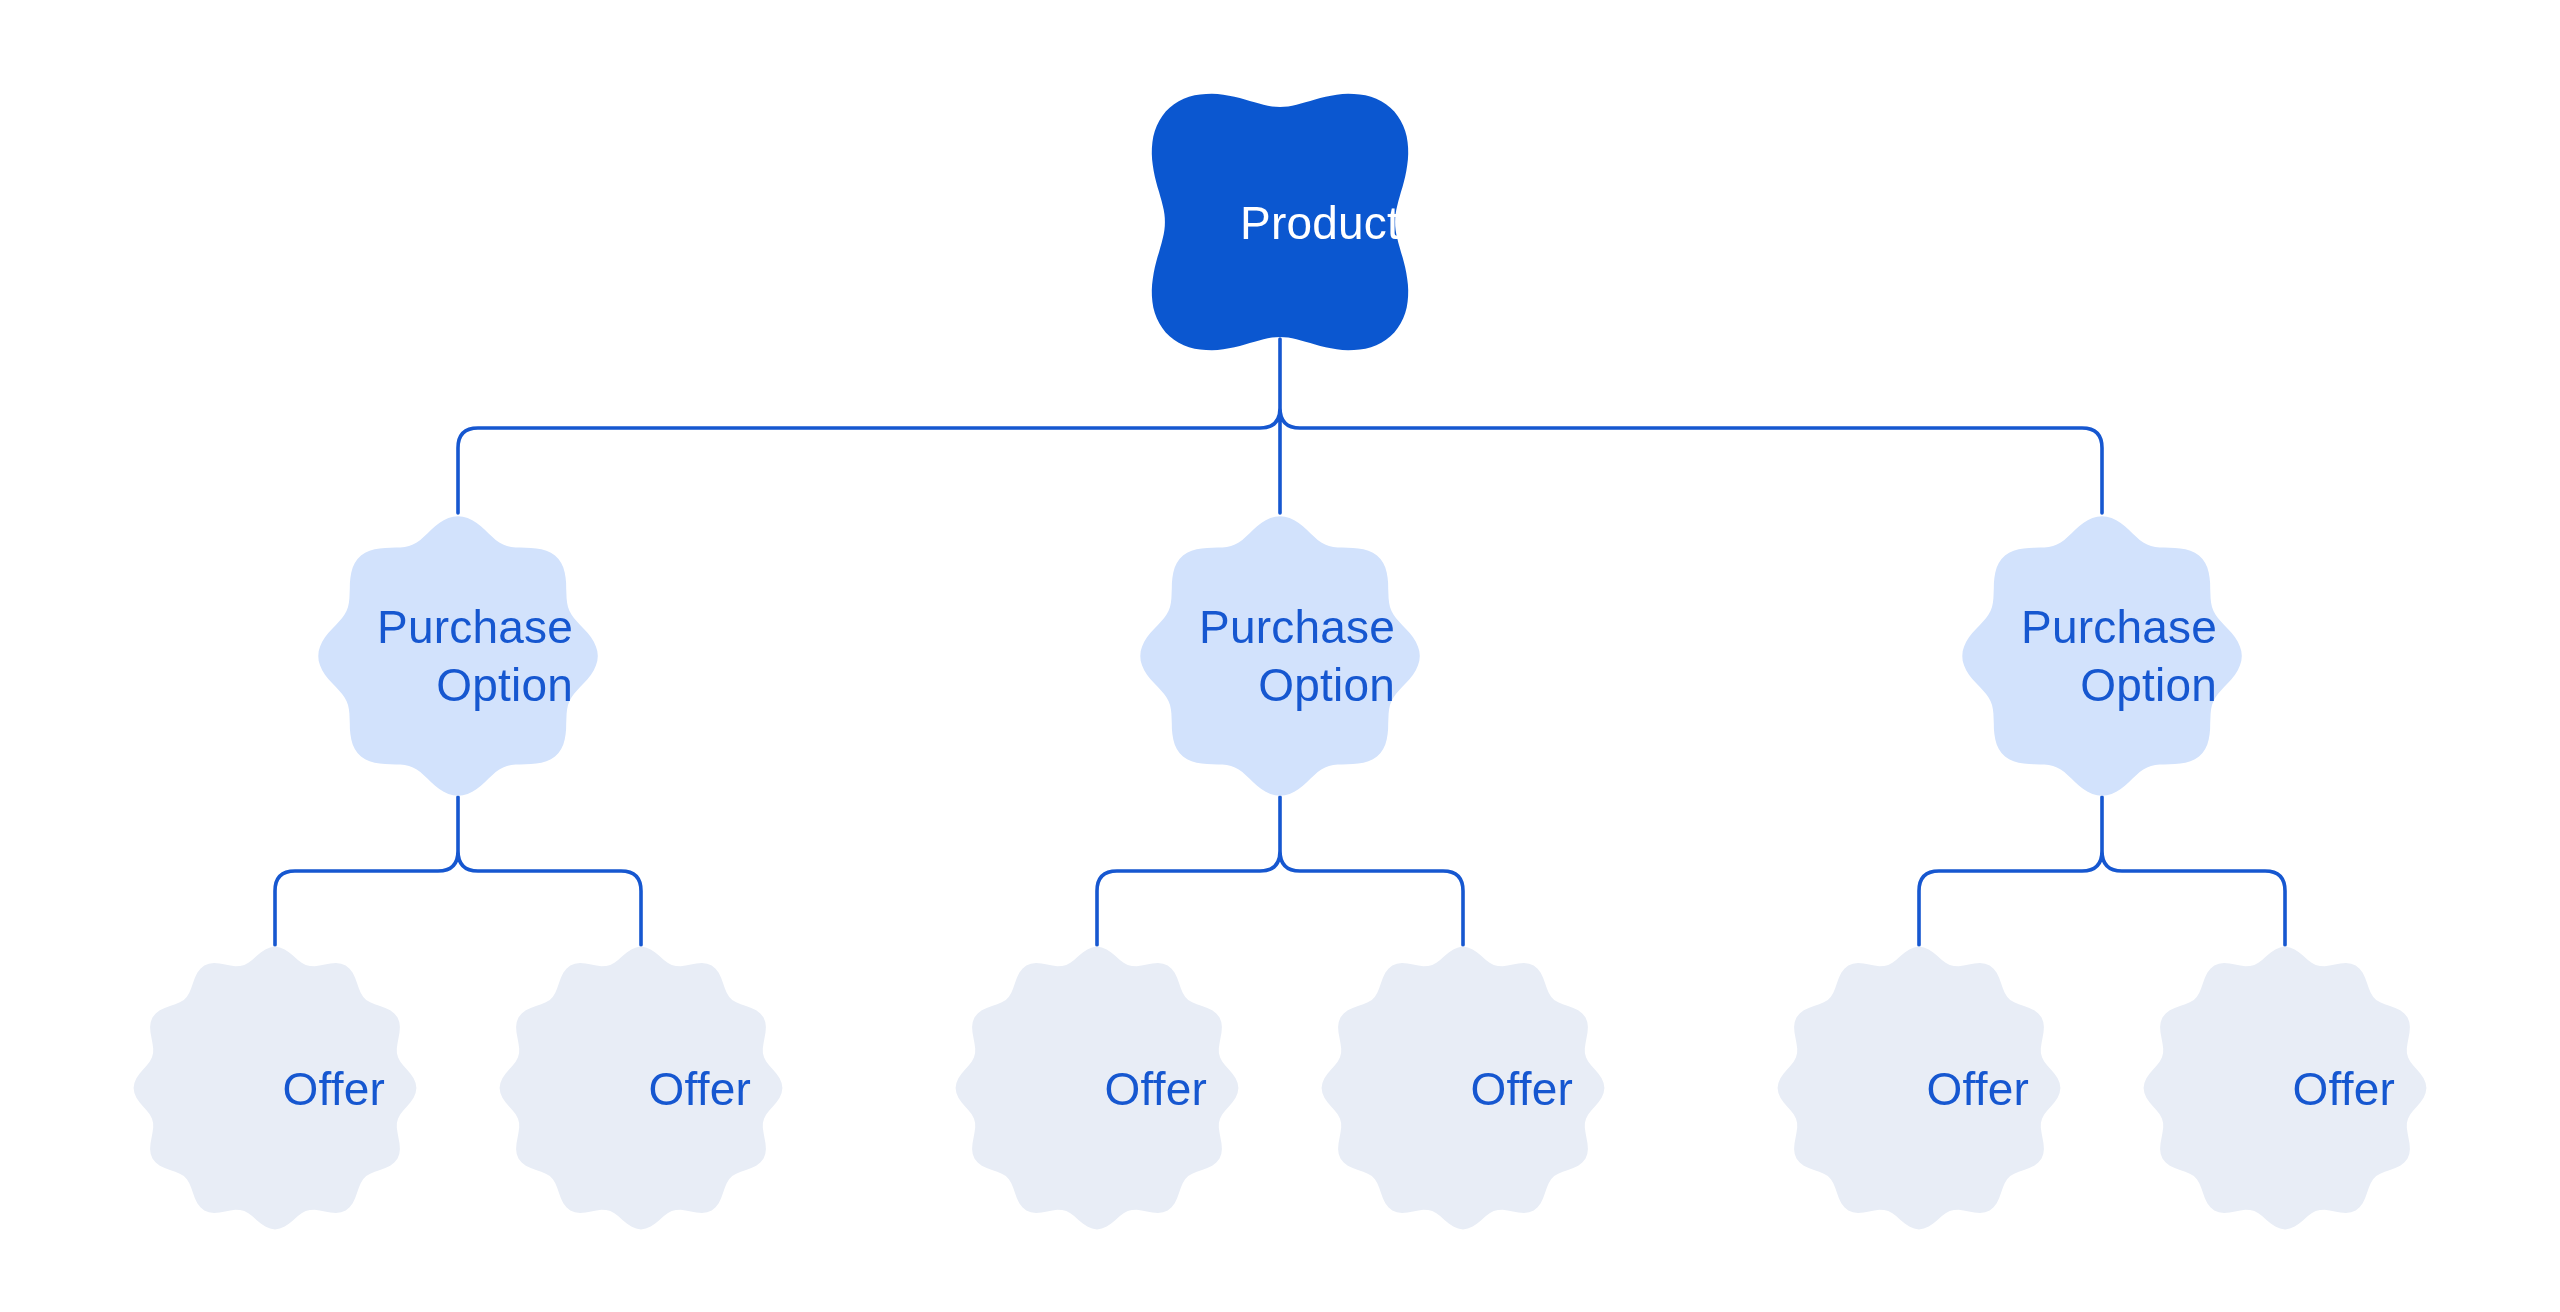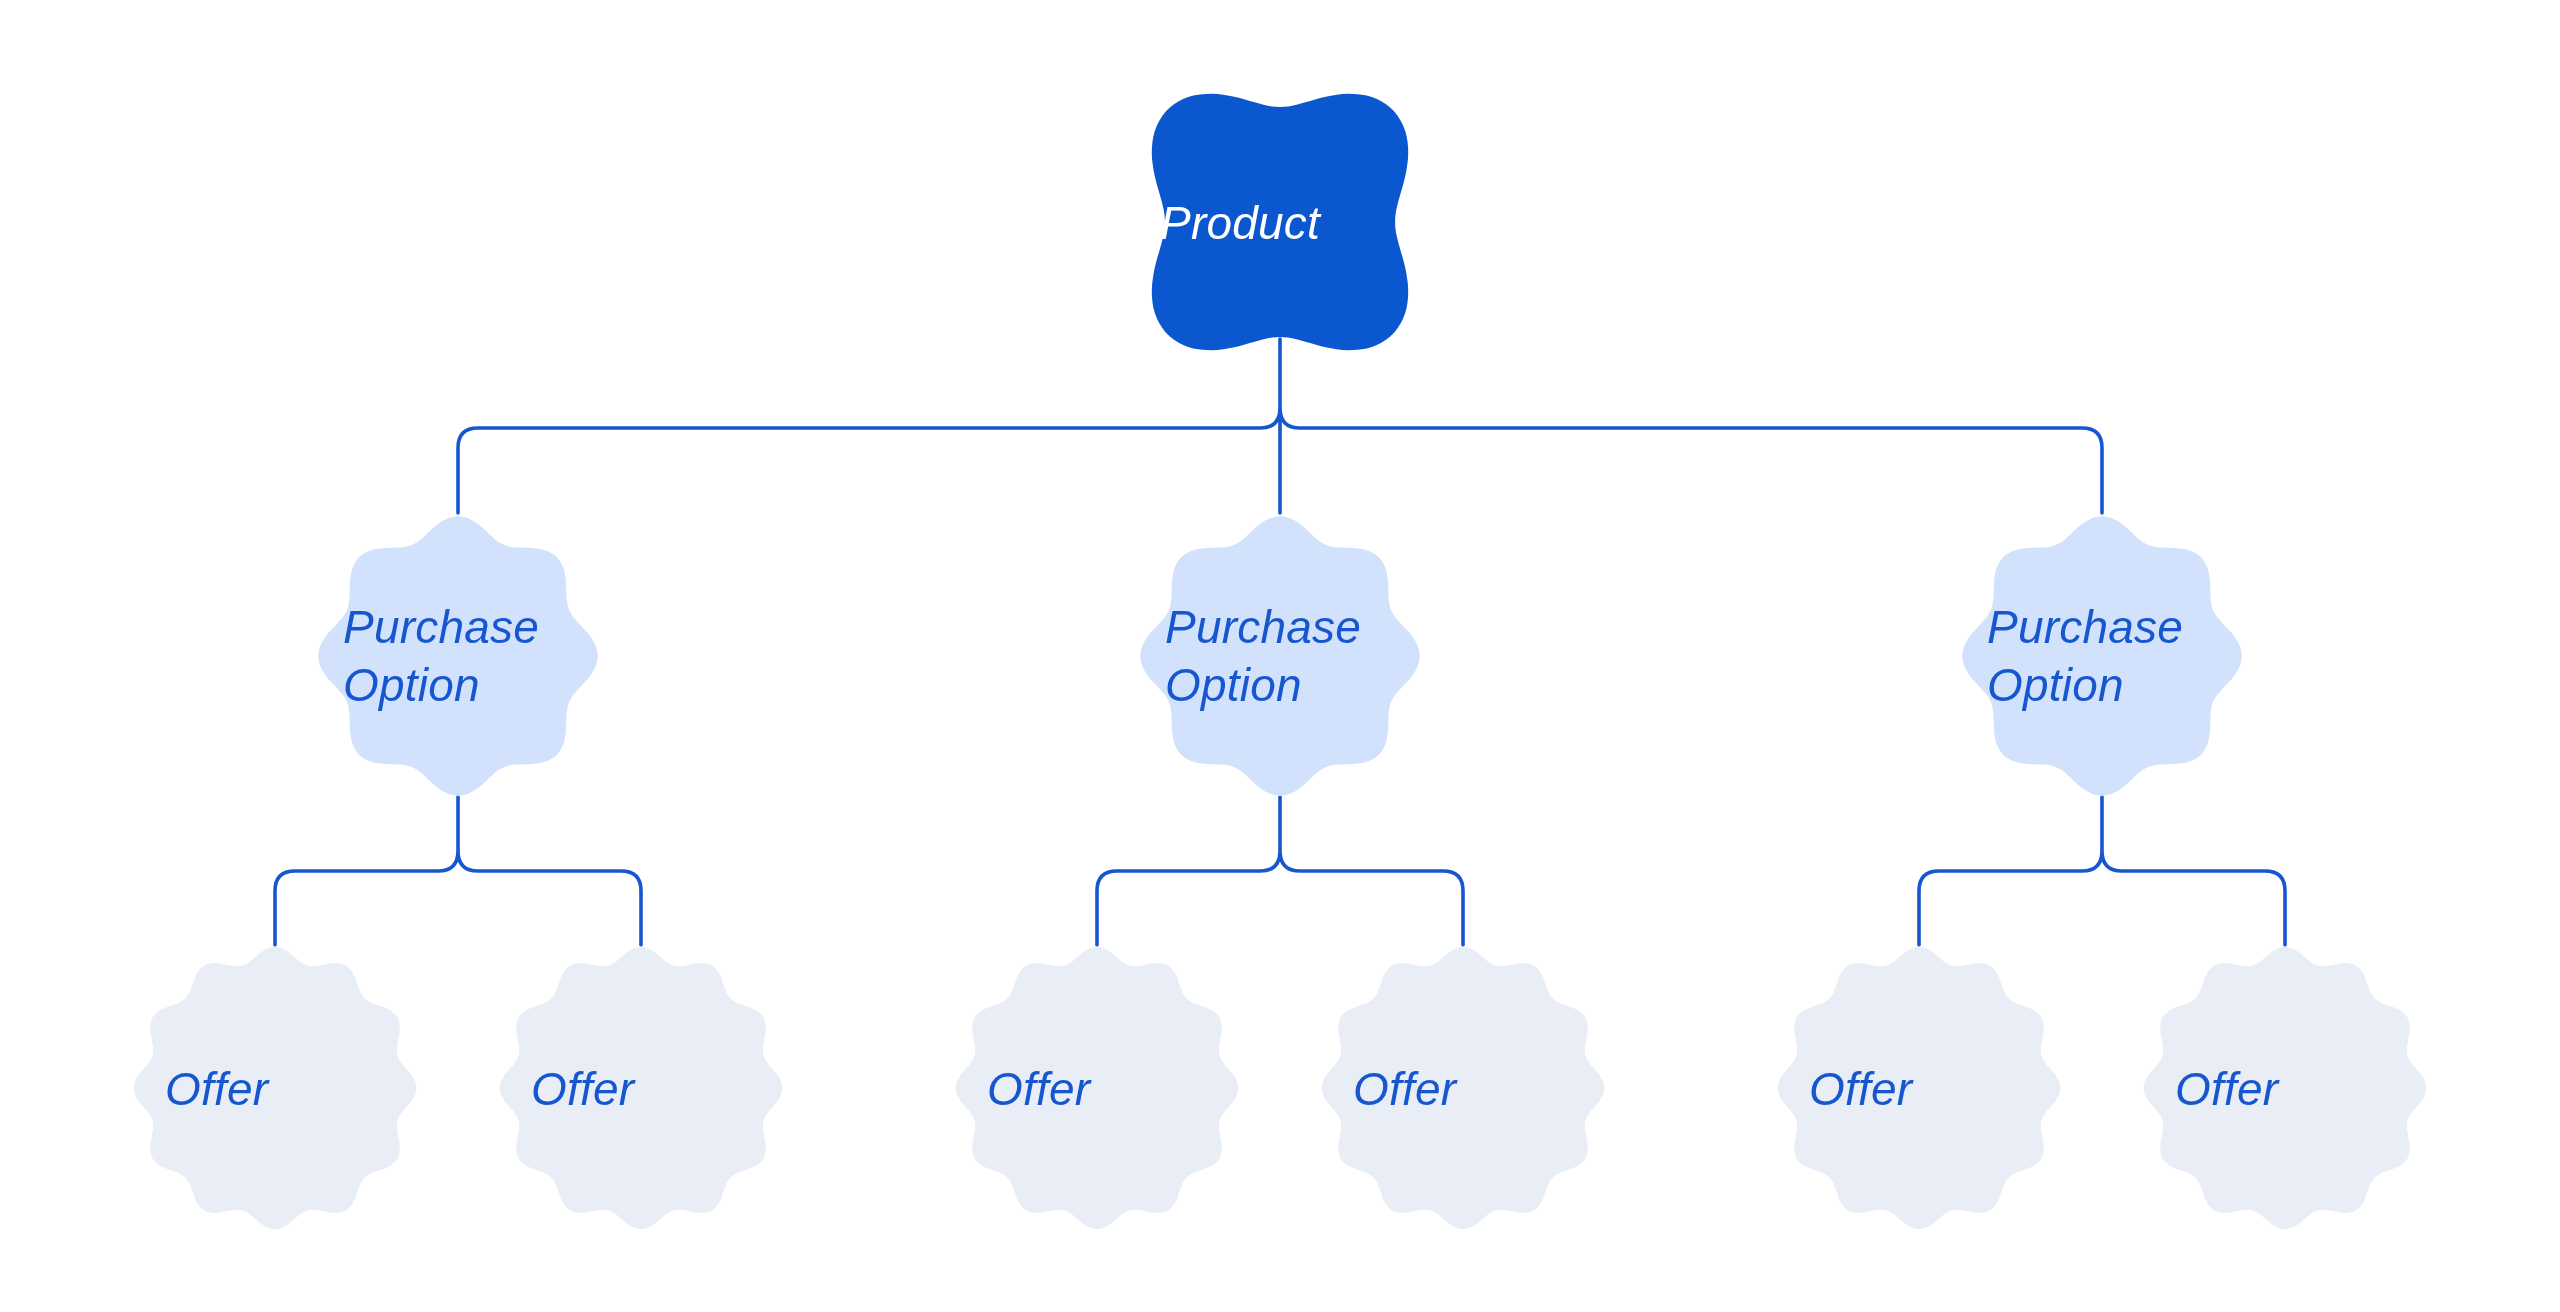--- a/index.html
+++ b/index.html
@@ -19,28 +19,27 @@
     position: absolute;
     left: 0;
     top: 0;
     width: 2560px;
     height: 1312px;
     display: block;
   }
   .node-label {
     position: absolute;
     transform: translate(-50%, -50%);
-    text-align: left;
+    text-align: right;
     font-size: 46px;
     font-weight: 500;
     line-height: 1.25;
     letter-spacing: 0.2px;
     white-space: normal;
     pointer-events: none;
-    font-style: italic;
   }
   .node-label.root {
     color: var(--product-text, #ffffff);
     width: 240px;
   }
   .node-label.option {
     color: var(--accent-text, #1657D0);
     width: 230px;
   }
   .node-label.offer {

